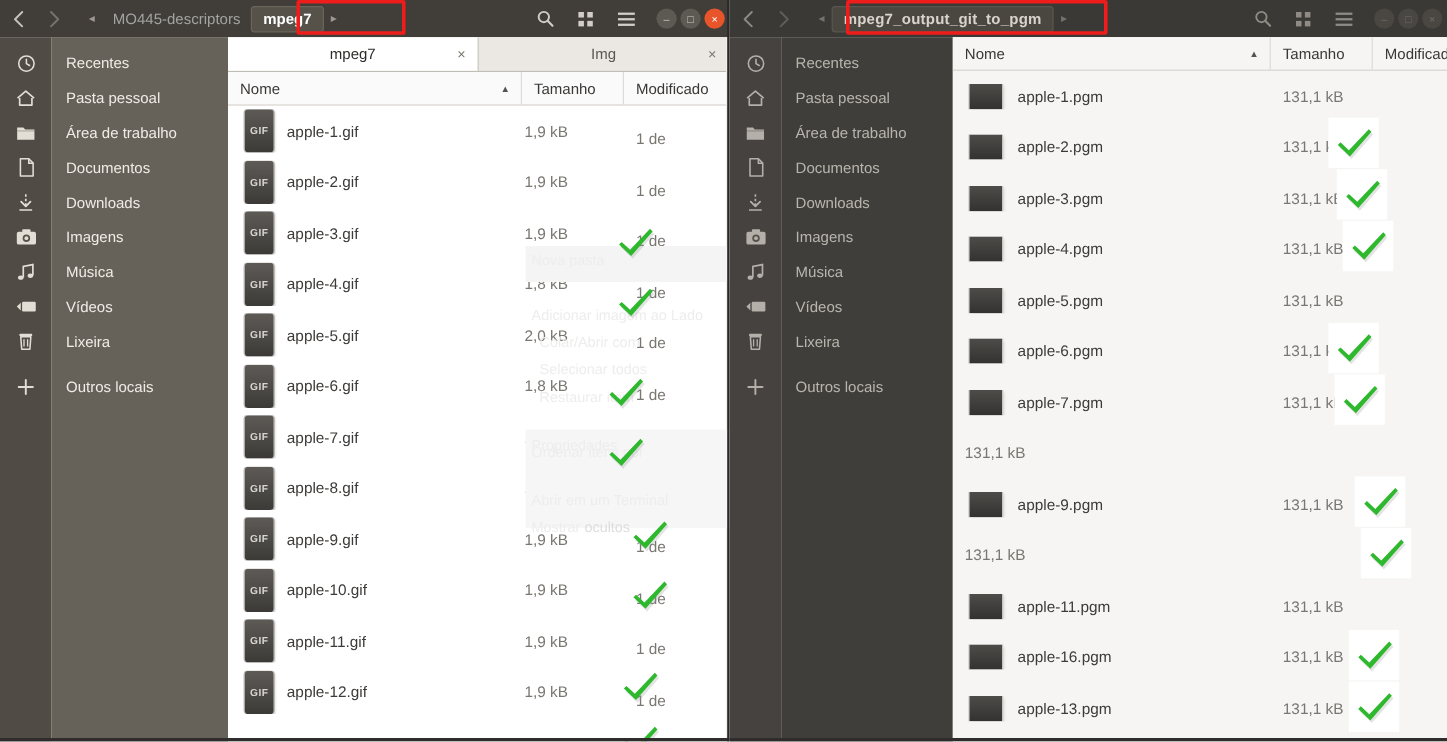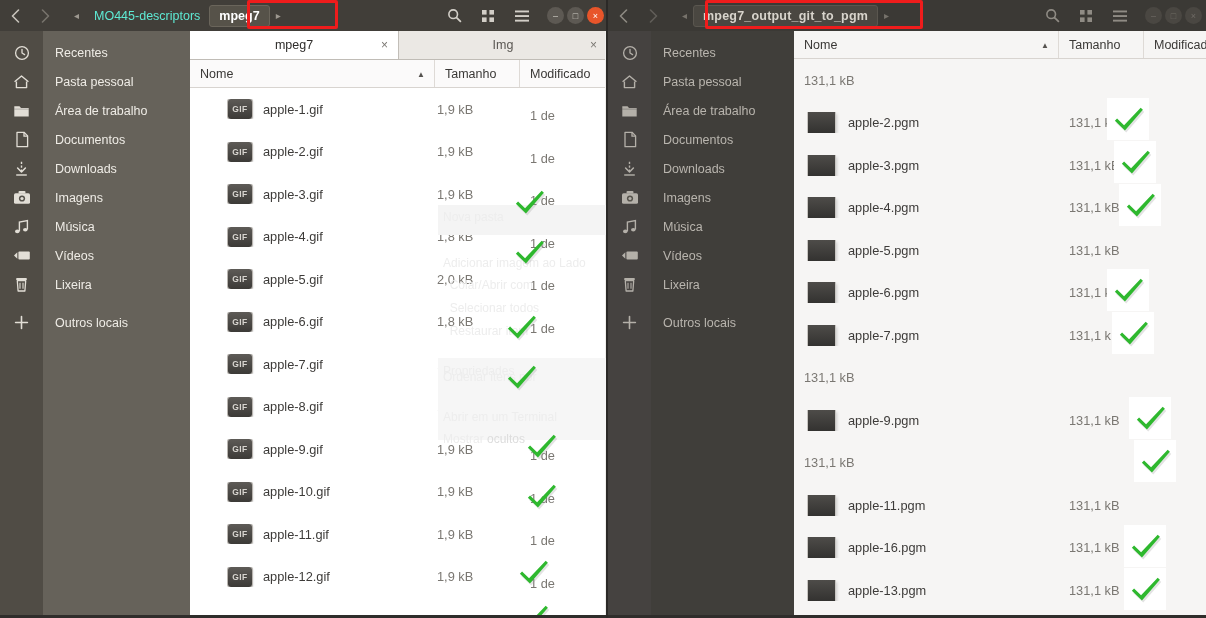--- a/index.html
+++ b/index.html
@@ -41,21 +41,21 @@
 
   .crumb {
     height: 22px;
     display: flex; align-items: center;
     padding: 0 9px;
     font-size: 12.5px;
     color: #cfcbc3;
     border-radius: 3px;
   }
   #win-right .crumb { color: #a5a19a; }
-  .crumb.plain { color: #5eead4; background: transparent; }
+  .crumb.plain { color: #a3a3a3; background: transparent; }
   .crumb.current {
     background: #565249;
     color: #ffffff;
     font-weight: bold;
     border: 1px solid #6a655b;
   }
   #win-right .crumb.current {
     background: #4a4741; color: #d8d4cc; border: 1px solid #5a564f;
     font-weight: bold; letter-spacing: .2px;
   }
@@ -192,29 +192,28 @@
   }
   #win-right .fname-cell { flex: 0 0 265px; }
   .fsize-cell {
     flex: 0 0 85px; color: #7a7772; padding-left: 2px; white-space: nowrap;
   }
   #win-right .fsize-cell { flex: 0 0 100px; padding-left: 10px; }
   .fmod-cell { flex: 1 1 auto; color: #7a7772; padding-left: 10px; white-space: nowrap; margin-top: 13px; }
 
   
   .gif-ico {
-    width: 24px; height: 20px; flex: 0 0 24px;
+    width: 24px; height: 36px; flex: 0 0 24px;
     border-radius: 3px;
     background: linear-gradient(180deg, #5e5b57 0%, #3c3a37 100%);
     box-shadow: 0 0 0 1px #b9b5b0, 1px 1px 2px rgba(0,0,0,.22);
     display: flex; align-items: center; justify-content: center;
     color: #d8d5d0;
     font-size: 8.5px; font-weight: bold; letter-spacing: .4px;
     margin-right: 11px;
-    margin-left: 24px;
   }
   
   .pgm-ico {
     width: 27px; height: 21px; flex: 0 0 27px;
     background: linear-gradient(180deg, #4e4c49 0%, #333230 100%);
     box-shadow: 0 0 0 1px #c8c5c1, 2px 2px 3px rgba(0,0,0,.18);
     margin-right: 13px;
   }
   .fname { white-space: nowrap; overflow: hidden; text-overflow: ellipsis; }
 
@@ -668,20 +667,24 @@
             </div>
             <div class="col col-size">
               <span>Tamanho</span>
             </div>
             <div class="col col-mod">
               <span>Modificado</span>
             </div>
           </div>
         <div class="filelist" id="filelist-right">
             <div class="frow">
+              <div class="fname-cell">
+                <span class="pgm-ico"></span>
+                <span class="fname">apple-1.pgm</span>
+              </div>
               <div class="fsize-cell">131,1 kB</div>
               <div class="fmod-cell"></div>
             </div>
             <div class="frow">
               <div class="fname-cell">
                 <span class="pgm-ico"></span>
                 <span class="fname">apple-2.pgm</span>
               </div>
               <div class="fsize-cell">131,1 kB</div>
               <div class="fmod-cell"></div>

